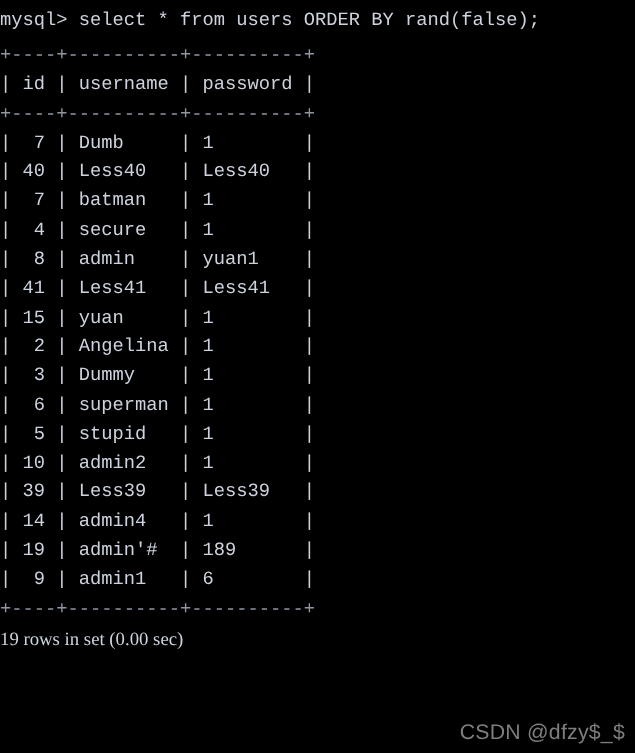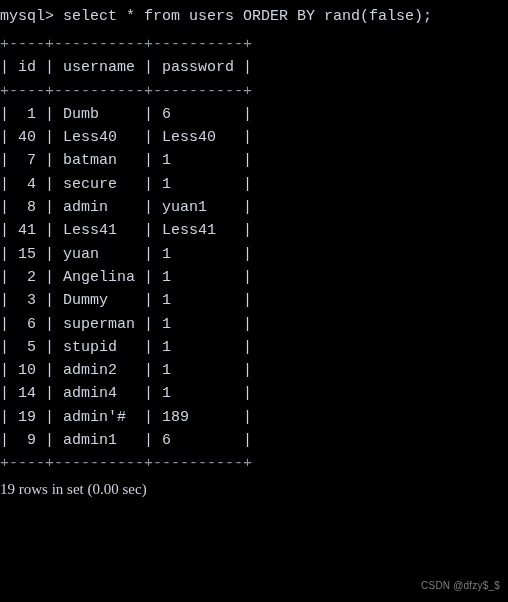--- a/index.html
+++ b/index.html
@@ -45,51 +45,52 @@
   .status-line {
     padding-top: 2px;
     font-family: Liberation Serif, serif;
   }
   .watermark {
     position: absolute;
     right: 8px;
     bottom: 8px;
     color: #7e7e7e;
     font-family: "Liberation Sans", sans-serif;
-    font-size: 10px;
+    font-size: 17px;
     line-height: 16px;
     letter-spacing: 0.2px;
     white-space: pre;
   }
 </style>
 </head>
 <body>
 
 <div id="terminal">
 
   <div class="term-line prompt-line">mysql&gt; select * from users ORDER BY rand(false);</div>
 
   <div class="term-line rule-line">+----+----------+----------+</div>
 
   <div class="term-line">| id | username | password |</div>
 
   <div class="term-line rule-line">+----+----------+----------+</div>
 
-  <div class="term-line">|  1 | Dumb     | 6        |</div>
+  <div class="term-line">|  7 | Dumb     | 1        |</div>
   <div class="term-line">| 40 | Less40   | Less40   |</div>
   <div class="term-line">|  7 | batman   | 1        |</div>
   <div class="term-line">|  4 | secure   | 1        |</div>
   <div class="term-line">|  8 | admin    | yuan1    |</div>
   <div class="term-line">| 41 | Less41   | Less41   |</div>
   <div class="term-line">| 15 | yuan     | 1        |</div>
   <div class="term-line">|  2 | Angelina | 1        |</div>
   <div class="term-line">|  3 | Dummy    | 1        |</div>
   <div class="term-line">|  6 | superman | 1        |</div>
   <div class="term-line">|  5 | stupid   | 1        |</div>
   <div class="term-line">| 10 | admin2   | 1        |</div>
+  <div class="term-line">| 39 | Less39   | Less39   |</div>
   <div class="term-line">| 14 | admin4   | 1        |</div>
   <div class="term-line">| 19 | admin'#  | 189      |</div>
   <div class="term-line">|  9 | admin1   | 6        |</div>
 
   <div class="term-line rule-line">+----+----------+----------+</div>
 
   <div class="term-line status-line">19 rows in set (0.00 sec)</div>
 
   <div class="watermark">CSDN @dfzy$_$</div>
 

